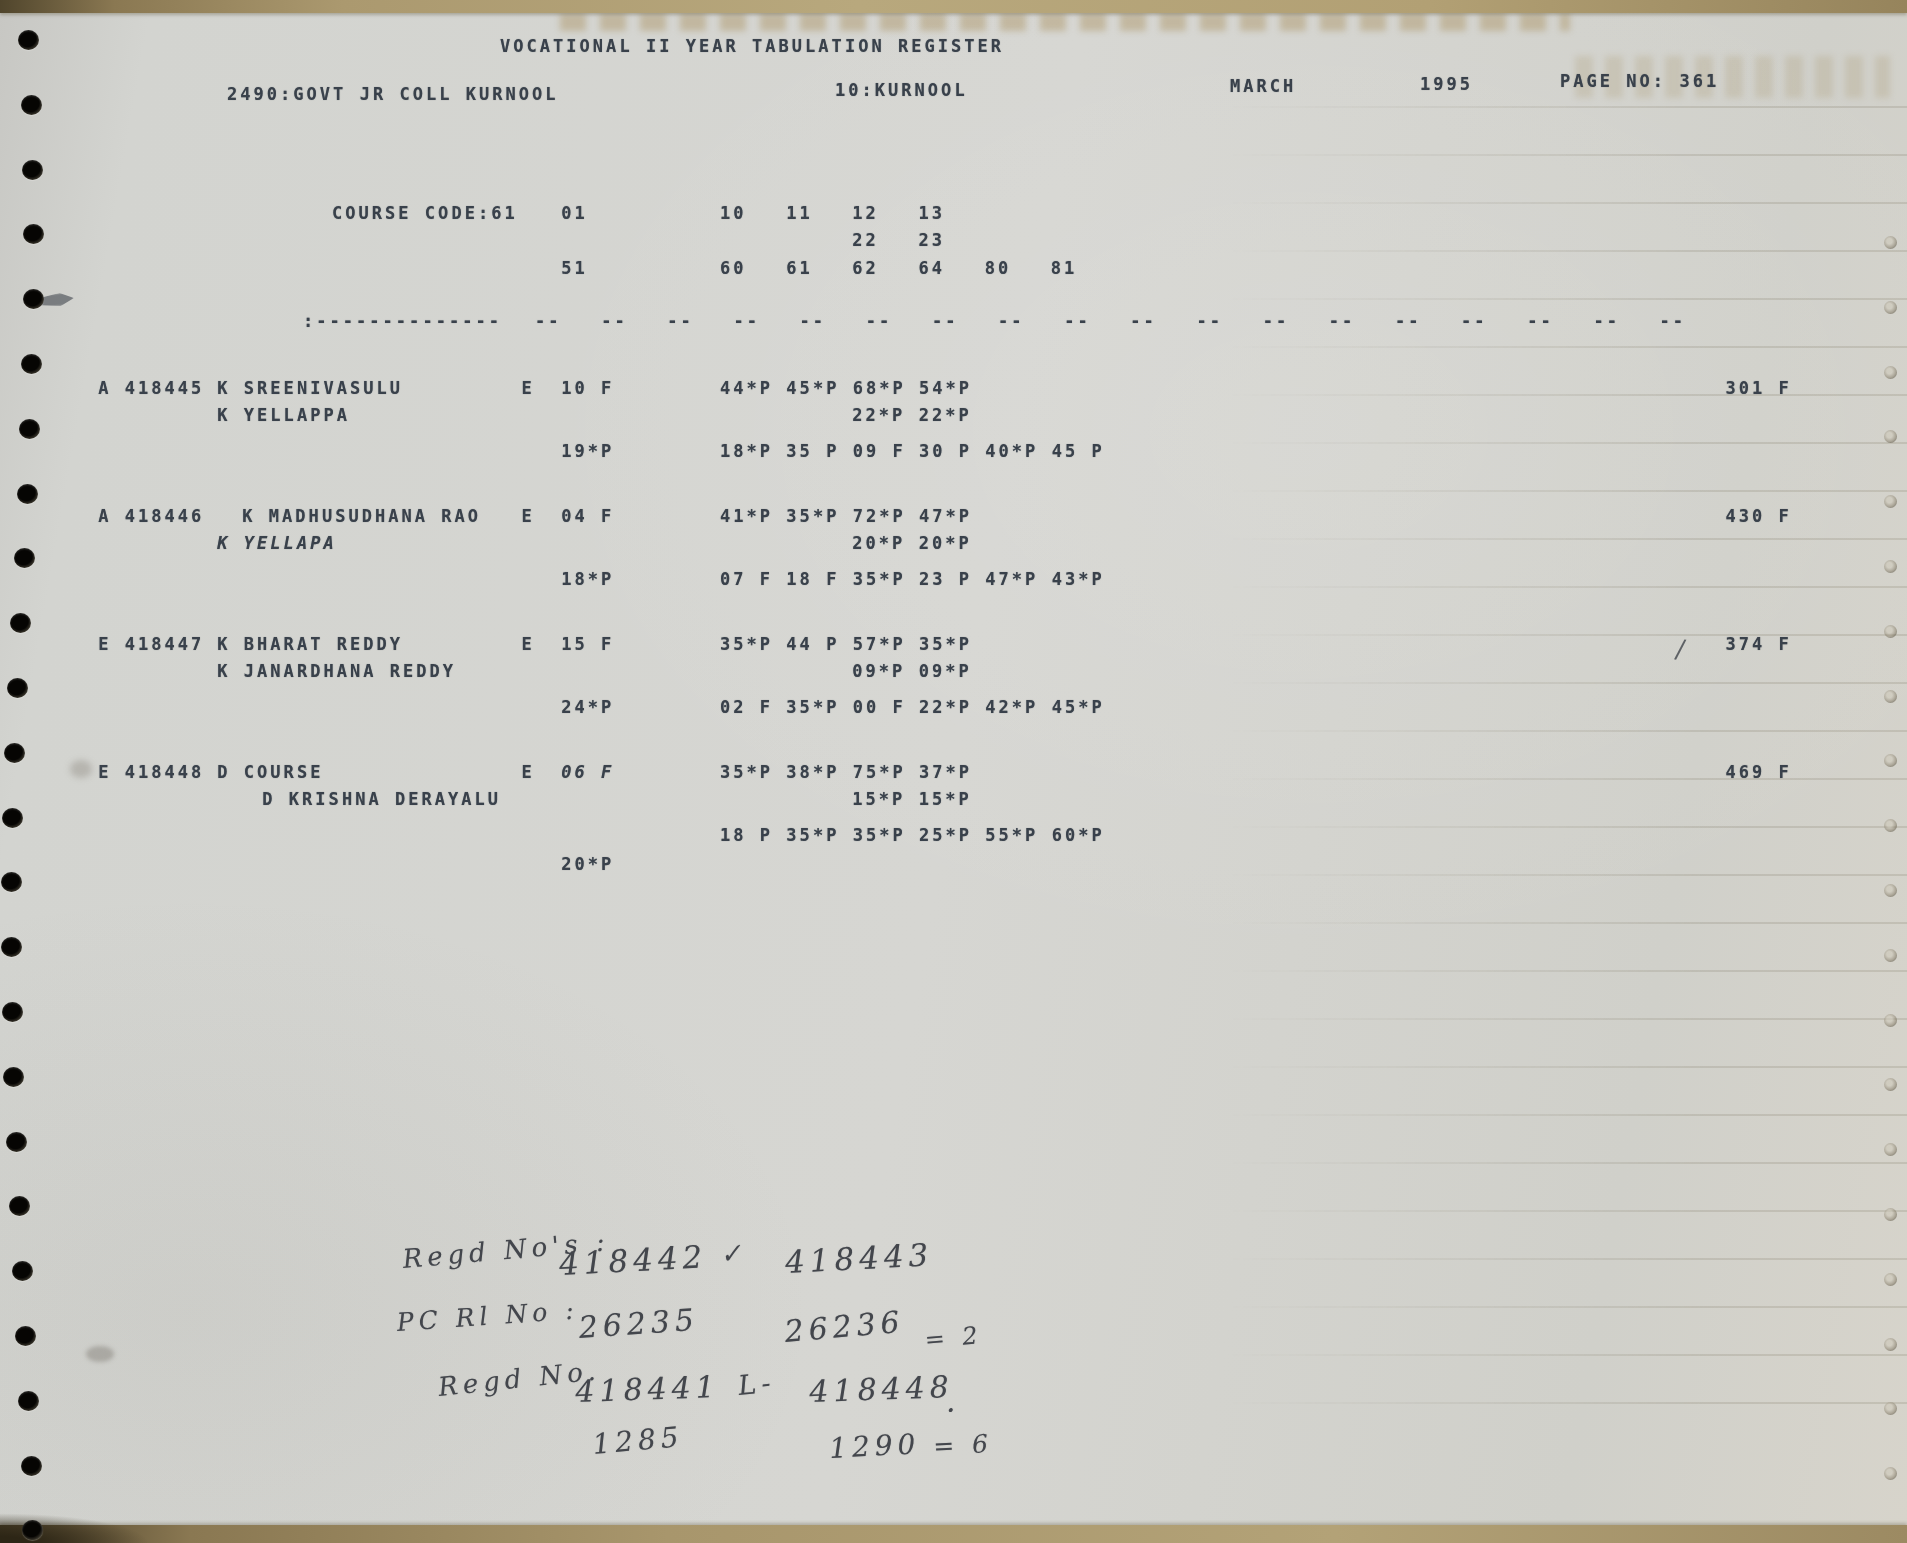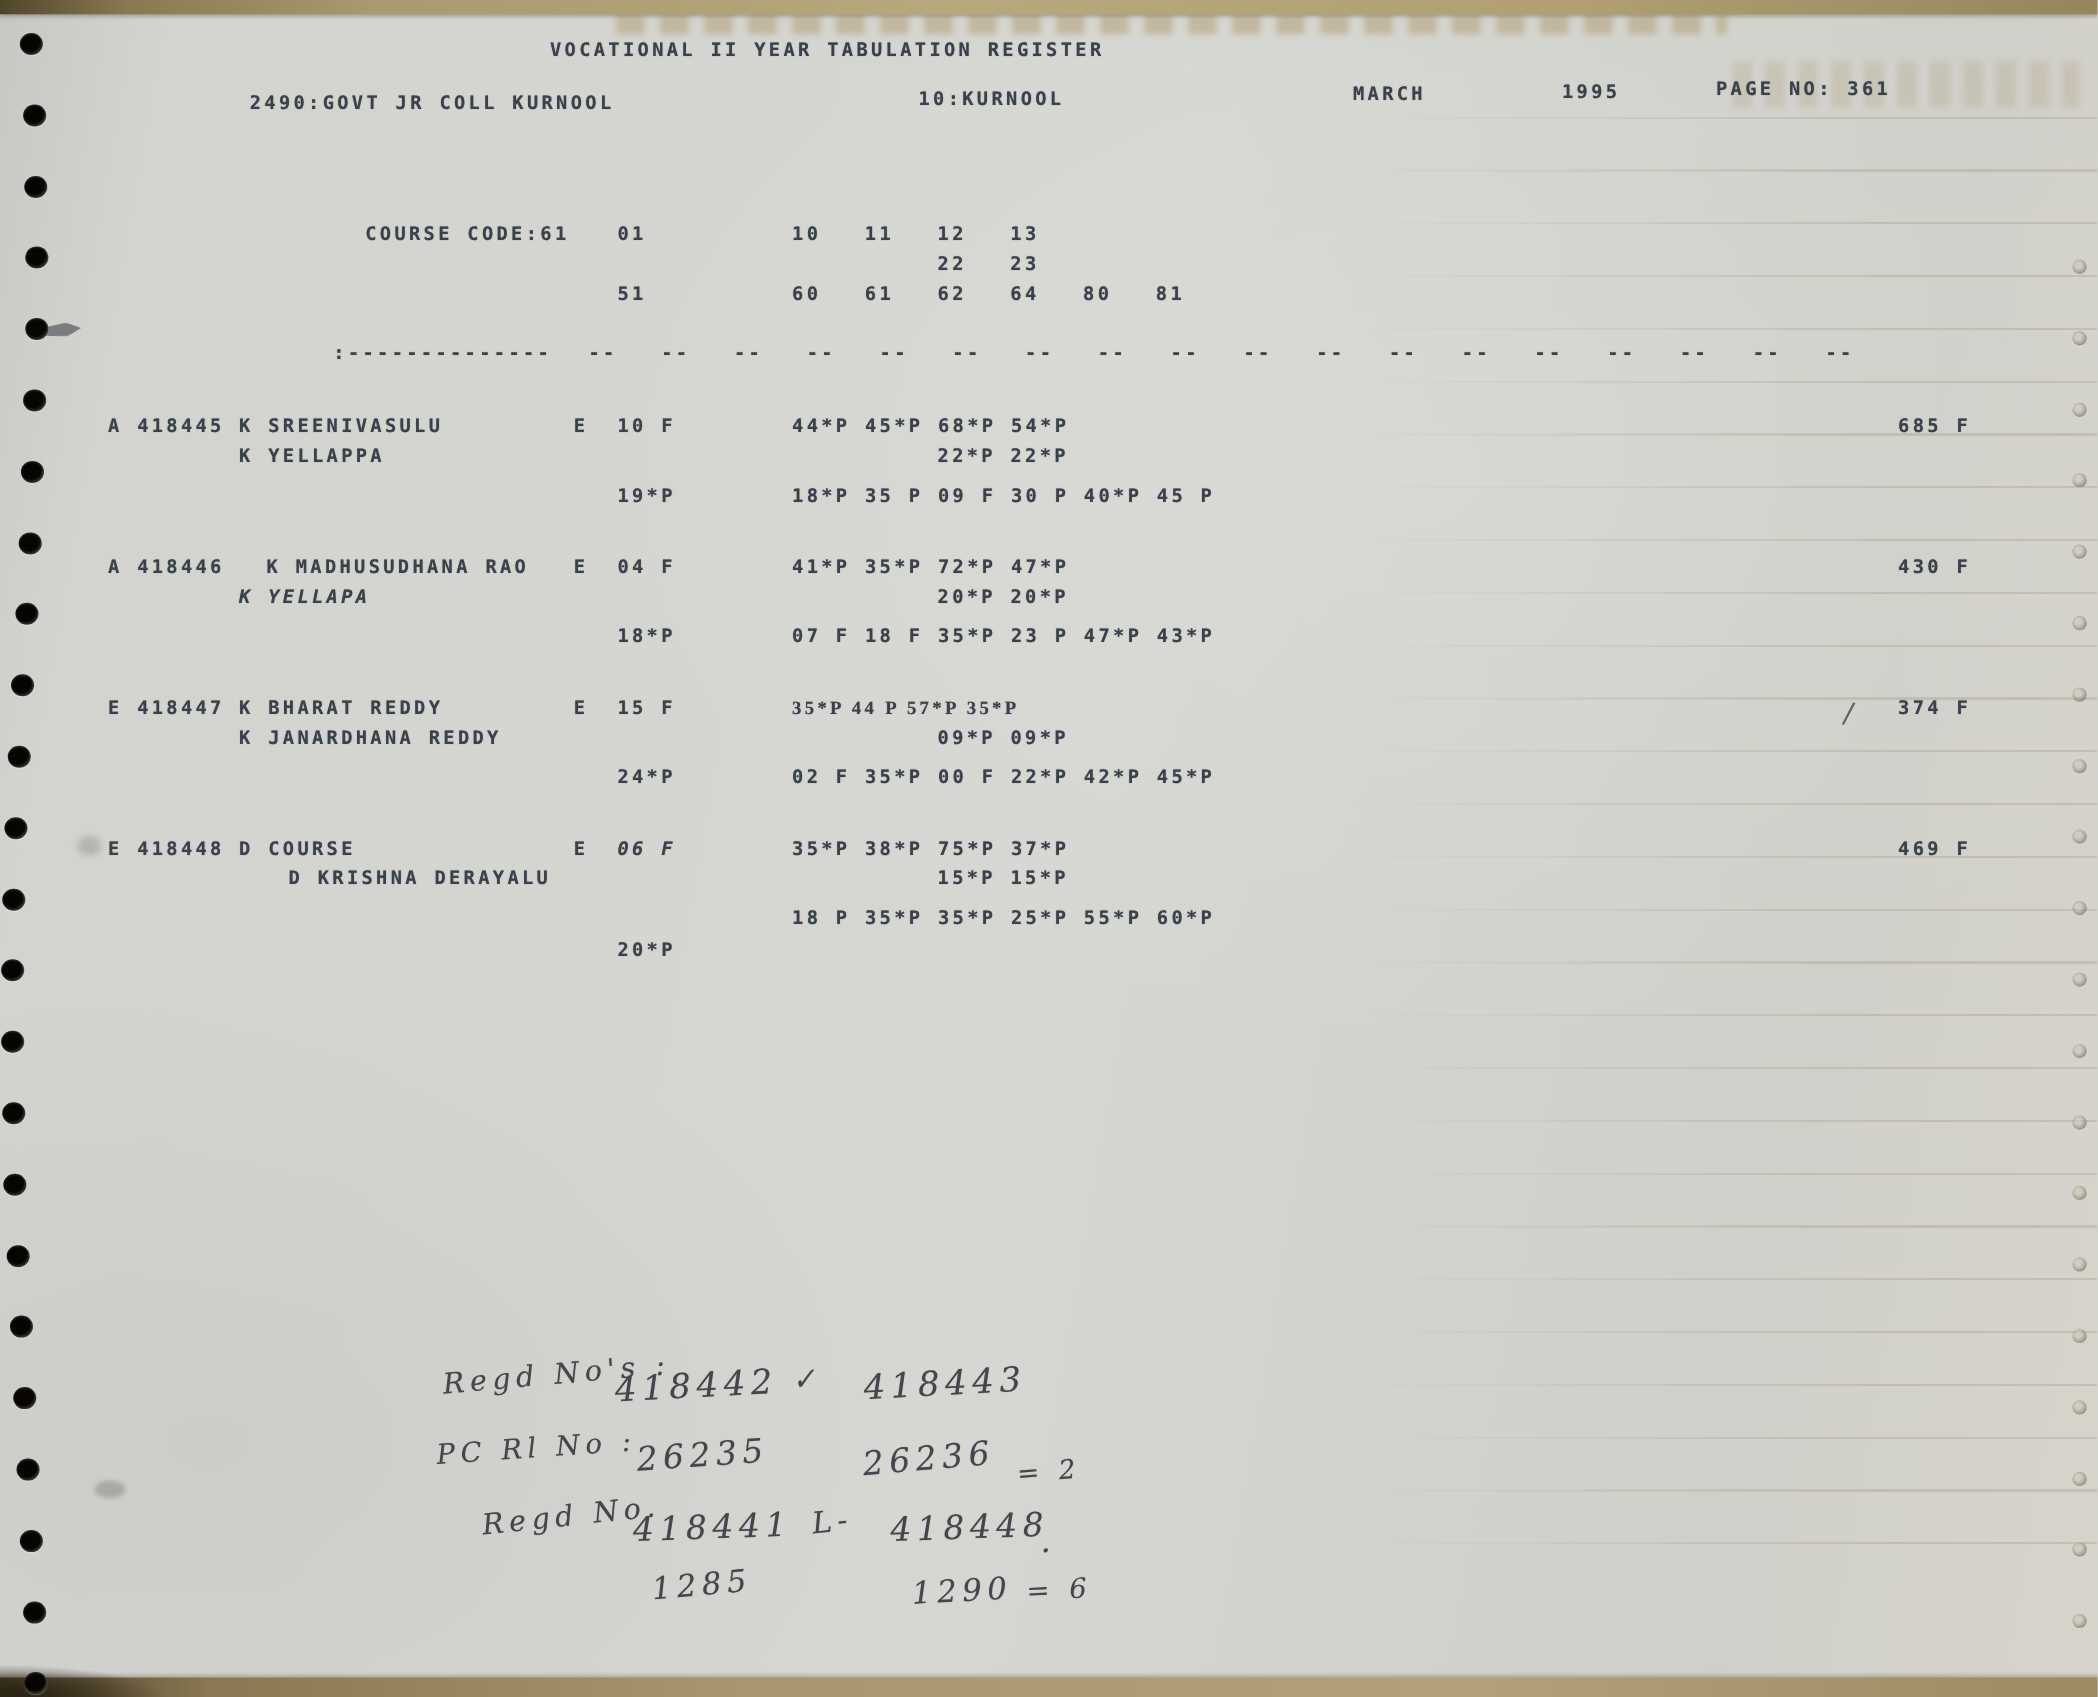--- a/index.html
+++ b/index.html
@@ -145,42 +145,42 @@
       <span class="print" style="left: 1461.1px; top: 311px;">--</span>
       <span class="print" style="left: 1527.25px; top: 311px;">--</span>
       <span class="print" style="left: 1593.4px; top: 311px;">--</span>
       <span class="print" style="left: 1659.55px; top: 311px;">--</span>
       <span class="print" style="left: 98.23px; top: 378px;">A</span>
       <span class="print" style="left: 124.69px; top: 378px;">418445</span>
       <span class="print" style="left: 217.3px; top: 378px;">K SREENIVASULU</span>
       <span class="print" style="left: 521.59px; top: 378px;">E</span>
       <span class="print" style="left: 561.28px; top: 378px;">10 F</span>
       <span class="print" style="left: 720.04px; top: 378px;">44*P 45*P 68*P 54*P</span>
-      <span class="print" style="left: 1725.52px; top: 378px;">685 F</span>
+      <span class="print" style="left: 1725.52px; top: 378px;">301 F</span>
       <span class="print" style="left: 217.3px; top: 405px;">K YELLAPPA</span>
       <span class="print" style="left: 852.34px; top: 405px;">22*P 22*P</span>
       <span class="print" style="left: 561.28px; top: 441px;">19*P</span>
       <span class="print" style="left: 720.04px; top: 441px;">18*P 35 P 09 F 30 P 40*P 45 P</span>
       <span class="print" style="left: 98.23px; top: 506px;">A</span>
       <span class="print" style="left: 124.69px; top: 506px;">418446</span>
       <span class="print" style="left: 217.3px; top: 506px; margin-left: 25px;">K MADHUSUDHANA RAO</span>
       <span class="print" style="left: 521.59px; top: 506px;">E</span>
       <span class="print" style="left: 561.28px; top: 506px;">04 F</span>
       <span class="print" style="left: 720.04px; top: 506px;">41*P 35*P 72*P 47*P</span>
       <span class="print" style="left: 1725.52px; top: 506px;">430 F</span>
       <span class="print" style="left: 217.3px; top: 533px; font-style: italic;">K YELLAPA</span>
       <span class="print" style="left: 852.34px; top: 533px;">20*P 20*P</span>
       <span class="print" style="left: 561.28px; top: 569px;">18*P</span>
       <span class="print" style="left: 720.04px; top: 569px;">07 F 18 F 35*P 23 P 47*P 43*P</span>
       <span class="print" style="left: 98.23px; top: 634px;">E</span>
       <span class="print" style="left: 124.69px; top: 634px;">418447</span>
       <span class="print" style="left: 217.3px; top: 634px;">K BHARAT REDDY</span>
       <span class="print" style="left: 521.59px; top: 634px;">E</span>
       <span class="print" style="left: 561.28px; top: 634px;">15 F</span>
-      <span class="print" style="left: 720.04px; top: 634px; font-family: Liberation Serif, serif;">35*P 44 P 57*P 35*P</span>
+      <span class="print" style="left: 720.04px; top: 634px;">35*P 44 P 57*P 35*P</span>
       <span class="print" style="left: 1725.52px; top: 634px;">374 F</span>
       <span class="print" style="left: 217.3px; top: 661px;">K JANARDHANA REDDY</span>
       <span class="print" style="left: 852.34px; top: 661px;">09*P 09*P</span>
       <span class="print" style="left: 561.28px; top: 697px;">24*P</span>
       <span class="print" style="left: 720.04px; top: 697px;">02 F 35*P 00 F 22*P 42*P 45*P</span>
       <span class="print" style="left: 98.23px; top: 762px;">E</span>
       <span class="print" style="left: 124.69px; top: 762px;">418448</span>
       <span class="print" style="left: 217.3px; top: 762px;">D COURSE</span>
       <span class="print" style="left: 521.59px; top: 762px;">E</span>
       <span class="print" style="left: 561.28px; top: 762px; font-style: italic;">06 F</span>

